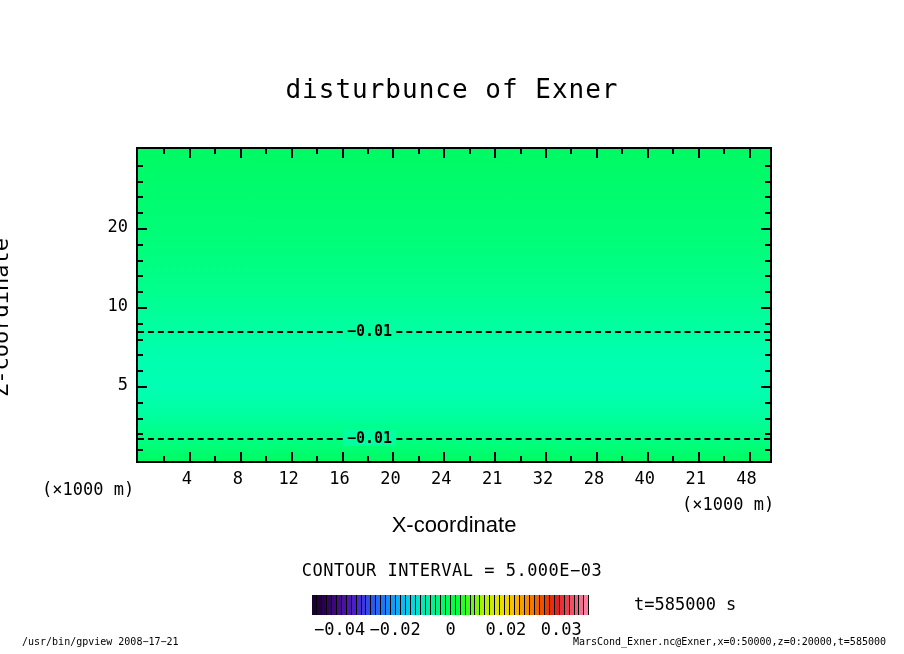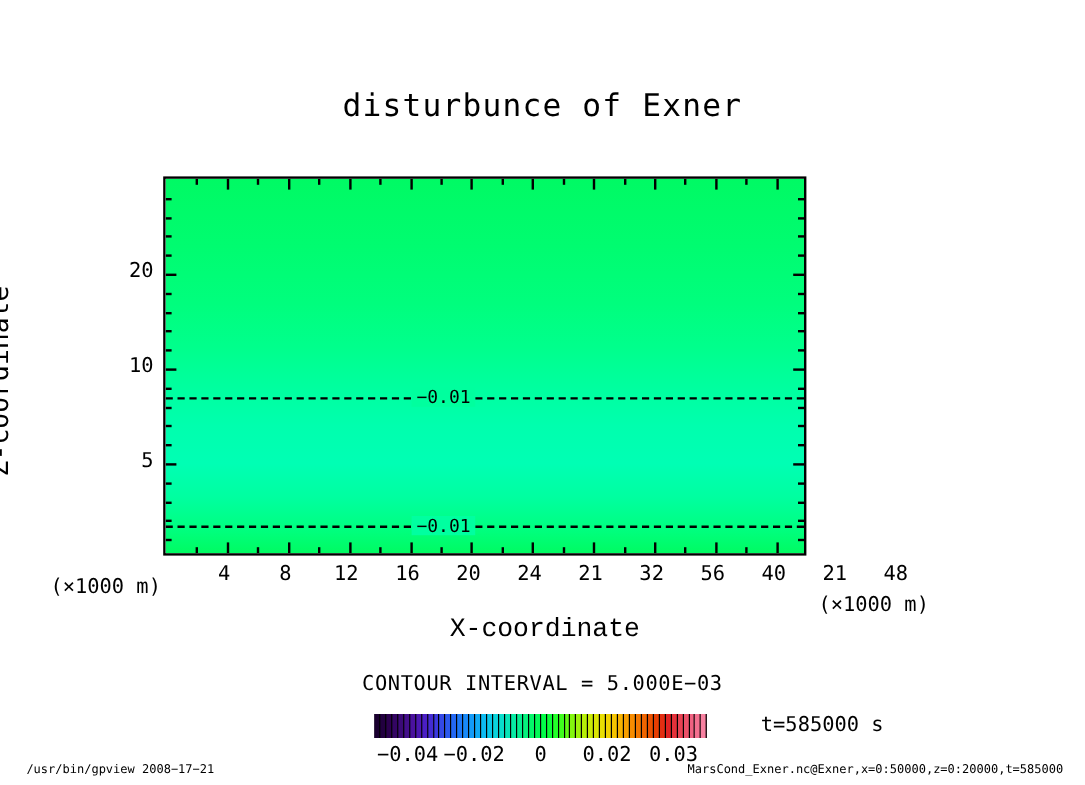--- a/index.html
+++ b/index.html
@@ -24,24 +24,25 @@
     text-align: center;
     font-size: 26px;
     letter-spacing: 1px;
     font-family: "DejaVu Sans Mono", monospace;
     white-space: nowrap;
   }
 
   
   #plot-frame {
     left: 136px; top: 147px;
-    width: 536px; height: 316px;
+    width: 636px; height: 316px;
     border: 2px solid #000;
     box-sizing: border-box;
     overflow: hidden;
+    font-weight: bold;
   }
   #field-gradient {
     position: absolute;
     left: 0; top: 0;
     width: 100%; height: 100%;
   }
 
   
   .contour-line {
     position: absolute;
@@ -94,21 +95,21 @@
     font-size: 22px;
     transform: rotate(-90deg);
     font-family: "DejaVu Sans Mono", monospace;
     white-space: nowrap;
   }
   #x-axis-title {
     left: 136px; top: 512px;
     width: 636px;
     text-align: center;
     font-size: 22px;
-    font-family: Liberation Mono, monospace;
+    font-family: Liberation Sans, sans-serif;
     white-space: nowrap;
   }
   #x-unit-left {
     left: 42px; top: 479px;
     font-size: 17px;
     white-space: nowrap;
   }
   #x-unit-right {
     left: 682px; top: 494px;
     font-size: 17px;
@@ -277,21 +278,21 @@
 
 <div class="abs" id="xtick-labels-host" style="left:136px; top:468px; width:636px; height:24px;">
     <div class="xtick-label" style="left: 50.88px; top: 0px;">4</div>
     <div class="xtick-label" style="left: 101.76px; top: 0px;">8</div>
     <div class="xtick-label" style="left: 152.64px; top: 0px;">12</div>
     <div class="xtick-label" style="left: 203.52px; top: 0px;">16</div>
     <div class="xtick-label" style="left: 254.4px; top: 0px;">20</div>
     <div class="xtick-label" style="left: 305.28px; top: 0px;">24</div>
     <div class="xtick-label" style="left: 356.16px; top: 0px;">21</div>
     <div class="xtick-label" style="left: 407.04px; top: 0px;">32</div>
-    <div class="xtick-label" style="left: 457.92px; top: 0px;">56</div>
+    <div class="xtick-label" style="left: 457.92px; top: 0px;">28</div>
     <div class="xtick-label" style="left: 508.8px; top: 0px;">40</div>
     <div class="xtick-label" style="left: 559.68px; top: 0px;">21</div>
     <div class="xtick-label" style="left: 610.56px; top: 0px;">48</div>
   </div>
 <div class="abs" id="ytick-labels-host" style="left:76px; top:147px; width:52px; height:316px;">
     <div class="ytick-label" style="top: 237px; right: 0px; width: 52px;">5</div>
     <div class="ytick-label" style="top: 158px; right: 0px; width: 52px;">10</div>
     <div class="ytick-label" style="top: 79px; right: 0px; width: 52px;">20</div>
   </div>
 

